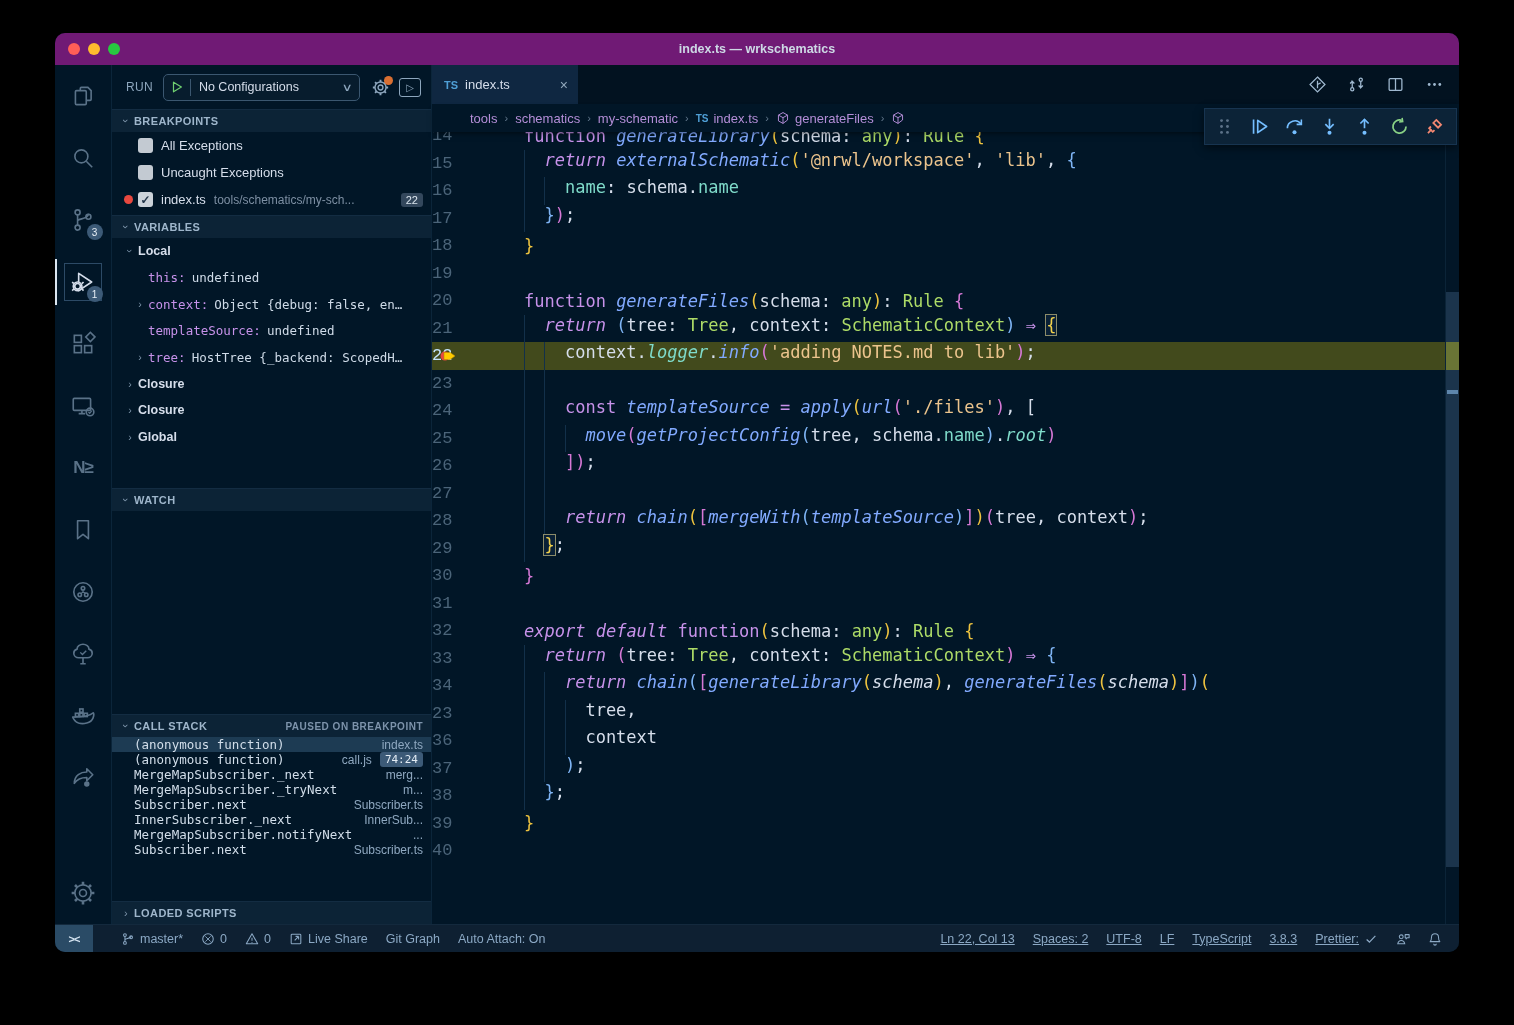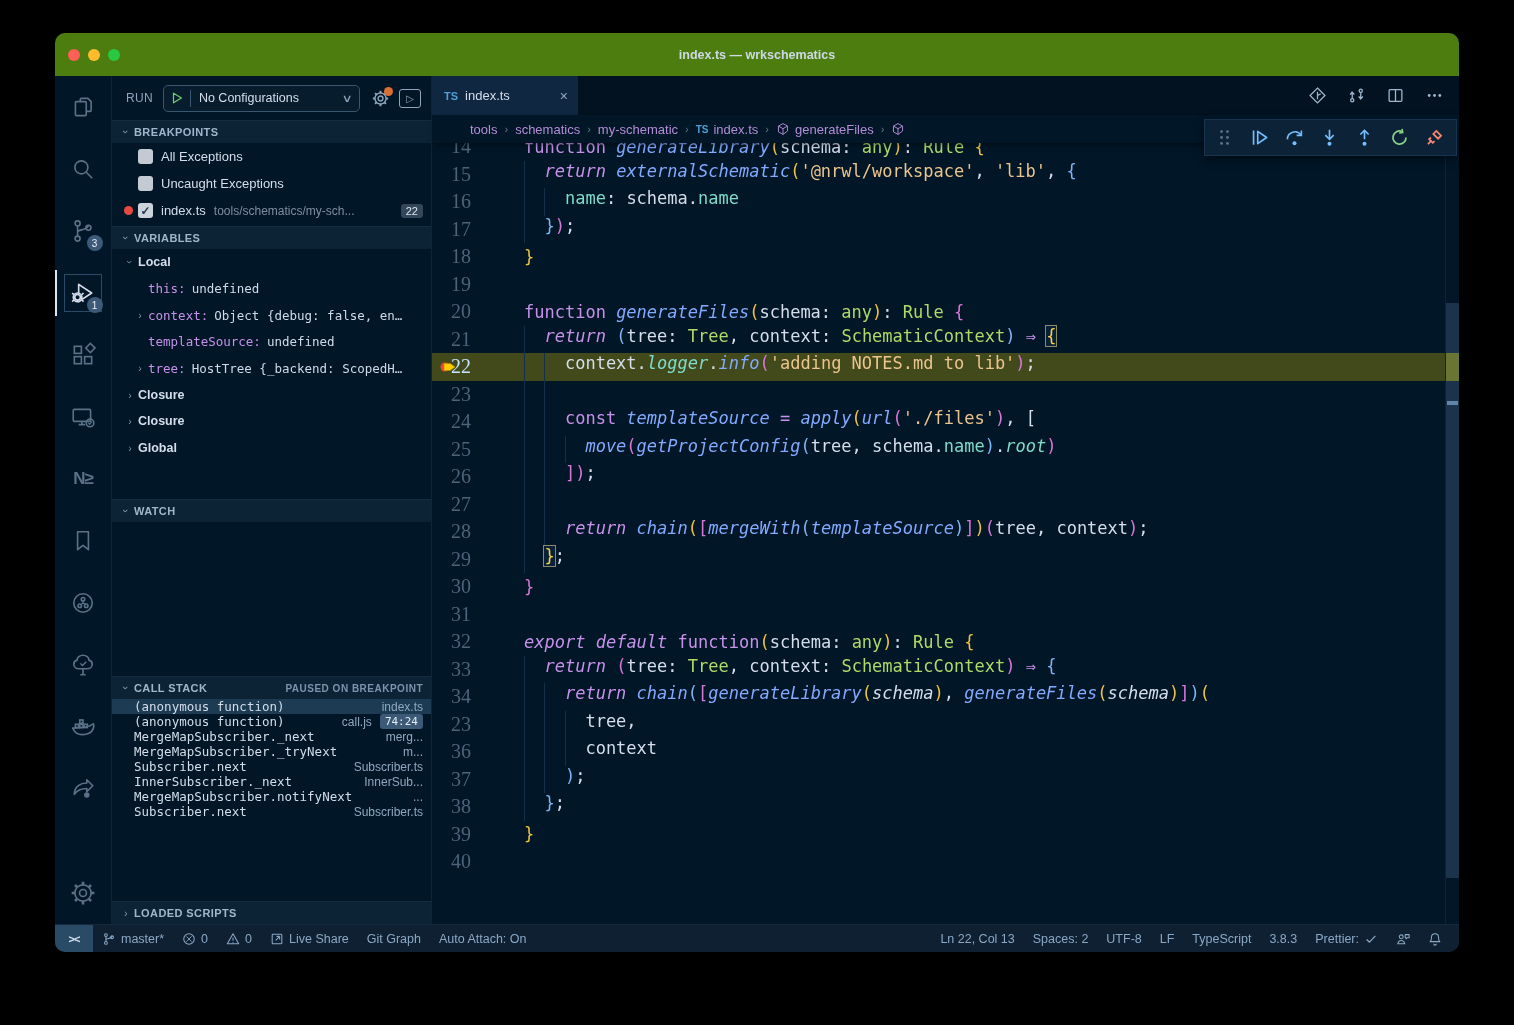--- a/index.html
+++ b/index.html
@@ -1,21 +1,21 @@
 <!DOCTYPE html>
 <html><head>
 <meta charset="utf-8">
 <style>
   html,body{margin:0;padding:0;background:#000;width:1514px;height:1025px;overflow:hidden;
     font-family:"Liberation Sans",sans-serif;-webkit-font-smoothing:antialiased;}
   *{box-sizing:border-box;}
   .window{position:absolute;left:55px;top:33px;width:1404px;height:919px;background:#011627;
     border-radius:10px;overflow:hidden;box-shadow:0 20px 60px rgba(0,0,0,.7);display:flex;flex-direction:column;}
   
-  .titlebar{height:43px;background:#4d7c0f;display:flex;align-items:center;position:relative;flex:none;}
+  .titlebar{height:32px;background:#701a75;display:flex;align-items:center;position:relative;flex:none;}
   .lights{display:flex;gap:8px;margin-left:13px;}
   .light{width:12px;height:12px;border-radius:50%;}
   .l-red{background:#ff5f57}.l-yellow{background:#febc2e}.l-green{background:#28c840}
   .win-title{position:absolute;left:0;right:0;text-align:center;font-size:12.5px;color:#cdd9e5;font-weight:bold;}
   
   .main{flex:1;display:flex;min-height:0;}
   
   .actbar{width:57px;background:#011627;border-right:1px solid #0b253a;display:flex;flex-direction:column;align-items:center;flex:none;}
   .act-item{width:57px;height:62px;display:flex;align-items:center;justify-content:center;position:relative;color:#5a7288;}
   .act-item svg{width:26px;height:26px;}
@@ -90,21 +90,21 @@
     display:flex;align-items:center;justify-content:space-between;padding:0 12px 0 10px;z-index:5;box-shadow:0 3px 8px rgba(0,0,0,.5);}
   .dbgbar svg{width:19px;height:19px;display:block;}
   .dbg-btn{display:flex;align-items:center;justify-content:center;}
   .c-blue{color:#75beff}.c-green{color:#89d185}.c-red{color:#f48771}.c-grip{color:#5c7288}
   
   .codewrap{flex:1;position:relative;overflow:hidden;}
   .codelines{position:absolute;left:0;right:14px;top:-10px;}
   .line{height:27.5px;display:flex;align-items:center;position:relative;white-space:pre;}
   .line.current{background:#424a1c;}
   .gut-ico{position:absolute;left:7px;top:5px;width:18px;height:18px;}
-  .ln{width:58px;flex:none;text-align:center;padding-right:0;font-family:Liberation Serif, serif;font-size:20px;color:#4b6479;}
+  .ln{width:58px;flex:none;text-align:left;padding-right:0;font-family:Liberation Mono, monospace;font-size:17px;color:#4b6479;}
   .line.current .ln{color:#c5e4fd;}
   .codetext{font-family:"DejaVu Sans Mono",monospace;font-size:17px;padding-left:34px;white-space:pre;}
   .ig{display:inline-block;width:2ch;height:27.5px;vertical-align:top;border-left:1px solid #12304a;}
   .t-k{color:#c792ea}.t-ki{color:#c792ea;font-style:italic}
   .t-fn{color:#82aaff;font-style:italic}
   .t-ty{color:#addb67}
   .t-str{color:#ecc48d}
   .t-pr{color:#7fdbca}.t-pri{color:#7fdbca;font-style:italic}
   .t-v{color:#d6deeb}.t-vi{color:#d6deeb;font-style:italic}
   .t-op{color:#d6deeb}
@@ -116,22 +116,22 @@
   .sbar-thumb{position:absolute;left:0;right:0;top:160px;height:575px;background:rgba(94,134,172,.28);}
   .sbar-mark-line{position:absolute;left:0;right:0;top:210px;height:28px;background:rgba(125,133,48,.8);}
   .sbar-mark-blue{position:absolute;left:1px;right:1px;top:258px;height:4px;background:#5e86ac;}
   
   .statusbar{height:28px;background:#0e2032;border-top:1px solid #13293d;display:flex;align-items:center;
     font-size:12.5px;color:#8ba8c4;flex:none;}
   .remote{height:28px;width:38px;background:#2a4b66;color:#d6e5f2;display:flex;align-items:center;justify-content:center;
     font-size:11px;font-weight:bold;letter-spacing:-1px;flex:none;}
   .sb-item{display:flex;align-items:center;gap:5px;margin:0 9px;white-space:nowrap;}
   .sb-item svg{width:14px;height:14px;}
-  .sb-left{display:flex;align-items:center;}
-  .sb-right{margin-left:auto;display:flex;align-items:flex-start;padding-right:8px;}
+  .sb-left{display:flex;align-items:center;padding-left:19px;}
+  .sb-right{margin-left:auto;display:flex;align-items:flex-start;padding-right:8px;text-decoration:underline;}
 </style>
 </head>
 <body>
 
 <div class="window">
 
   <div class="titlebar">
     <div class="lights">
       <span class="light l-red"></span>
       <span class="light l-yellow"></span>
@@ -370,21 +370,21 @@
               <span class="var-scope">Closure</span>
             </div>
             <div class="var-row">
               <span style="width:10px;flex:none"></span>
               <span class="tw">›</span>
               <span class="var-scope">Global</span>
             </div>
           </div>
       </div>
 
-      <div class="section" style="height:177px">
+      <div class="section" style="height:226px">
         <div class="sec-hdr">
           <span class="sec-chev"><span class="chev-open">›</span></span>
           <span>WATCH</span>
         </div>
         <div class="sec-body"></div>
       </div>
 
       <div class="section" style="flex:1">
         <div class="sec-hdr">
           <span class="sec-chev"><span class="chev-open">›</span></span>

